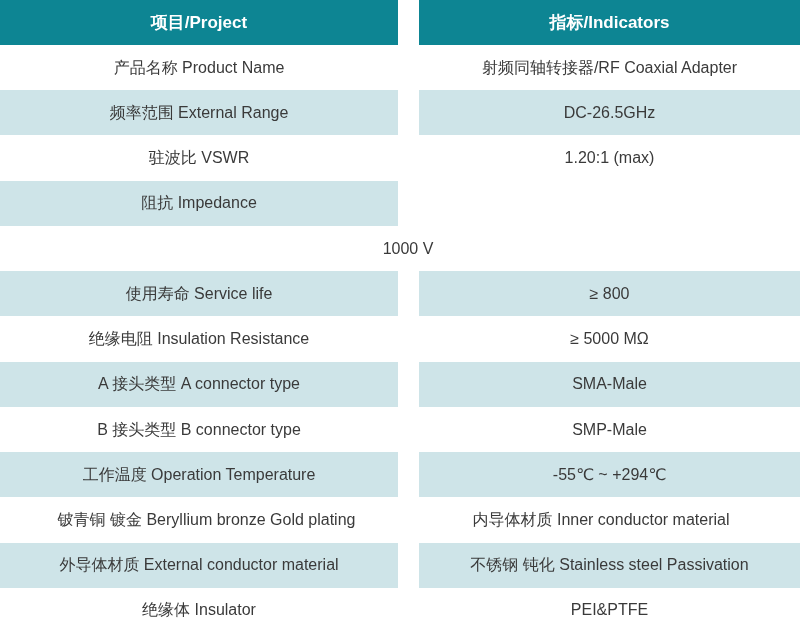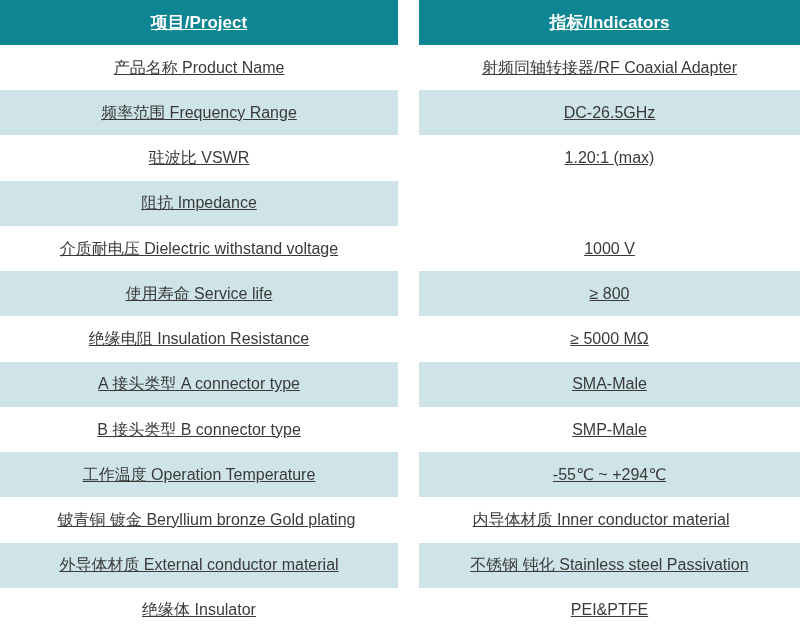--- a/index.html
+++ b/index.html
@@ -34,21 +34,20 @@
   }
   .cell {
     display: flex;
     align-items: center;
     justify-content: center;
     text-align: center;
     font-size: 16px;
     line-height: 1.25;
     padding: 16px 10px;
     white-space: nowrap;
-    text-decoration: underline;
   }
   .cell.left  { width: 398px; flex: 0 0 398px; }
   .cell.right { flex: 1 1 auto; margin-left: 16px; }
   
   .trow:nth-child(even) .cell { background: var(--row-bg); }
   .trow:nth-child(odd)  .cell { background: var(--alt-bg); }
   .trow.thead .cell {
     background: var(--header-bg);
     color: var(--header-text);
     font-weight: 700;
@@ -64,35 +63,34 @@
     <div class="cell left">项目/Project</div>
     <div class="cell right">指标/Indicators</div>
   </div>
 
   <div class="trow">
     <div class="cell left">产品名称 Product Name</div>
     <div class="cell right">射频同轴转接器/RF Coaxial Adapter</div>
   </div>
 
   <div class="trow">
-    <div class="cell left">频率范围 Frequency Range</div>
+    <div class="cell left">频率范围 External Range</div>
     <div class="cell right">DC-26.5GHz</div>
   </div>
 
   <div class="trow">
     <div class="cell left">驻波比 VSWR</div>
     <div class="cell right">1.20:1 (max)</div>
   </div>
 
   <div class="trow">
     <div class="cell left">阻抗 Impedance</div>
   </div>
 
   <div class="trow">
-    <div class="cell left">介质耐电压 Dielectric withstand voltage</div>
     <div class="cell right">1000 V</div>
   </div>
 
   <div class="trow">
     <div class="cell left">使用寿命 Service life</div>
     <div class="cell right">≥ 800</div>
   </div>
 
   <div class="trow">
     <div class="cell left">绝缘电阻 Insulation Resistance</div>

